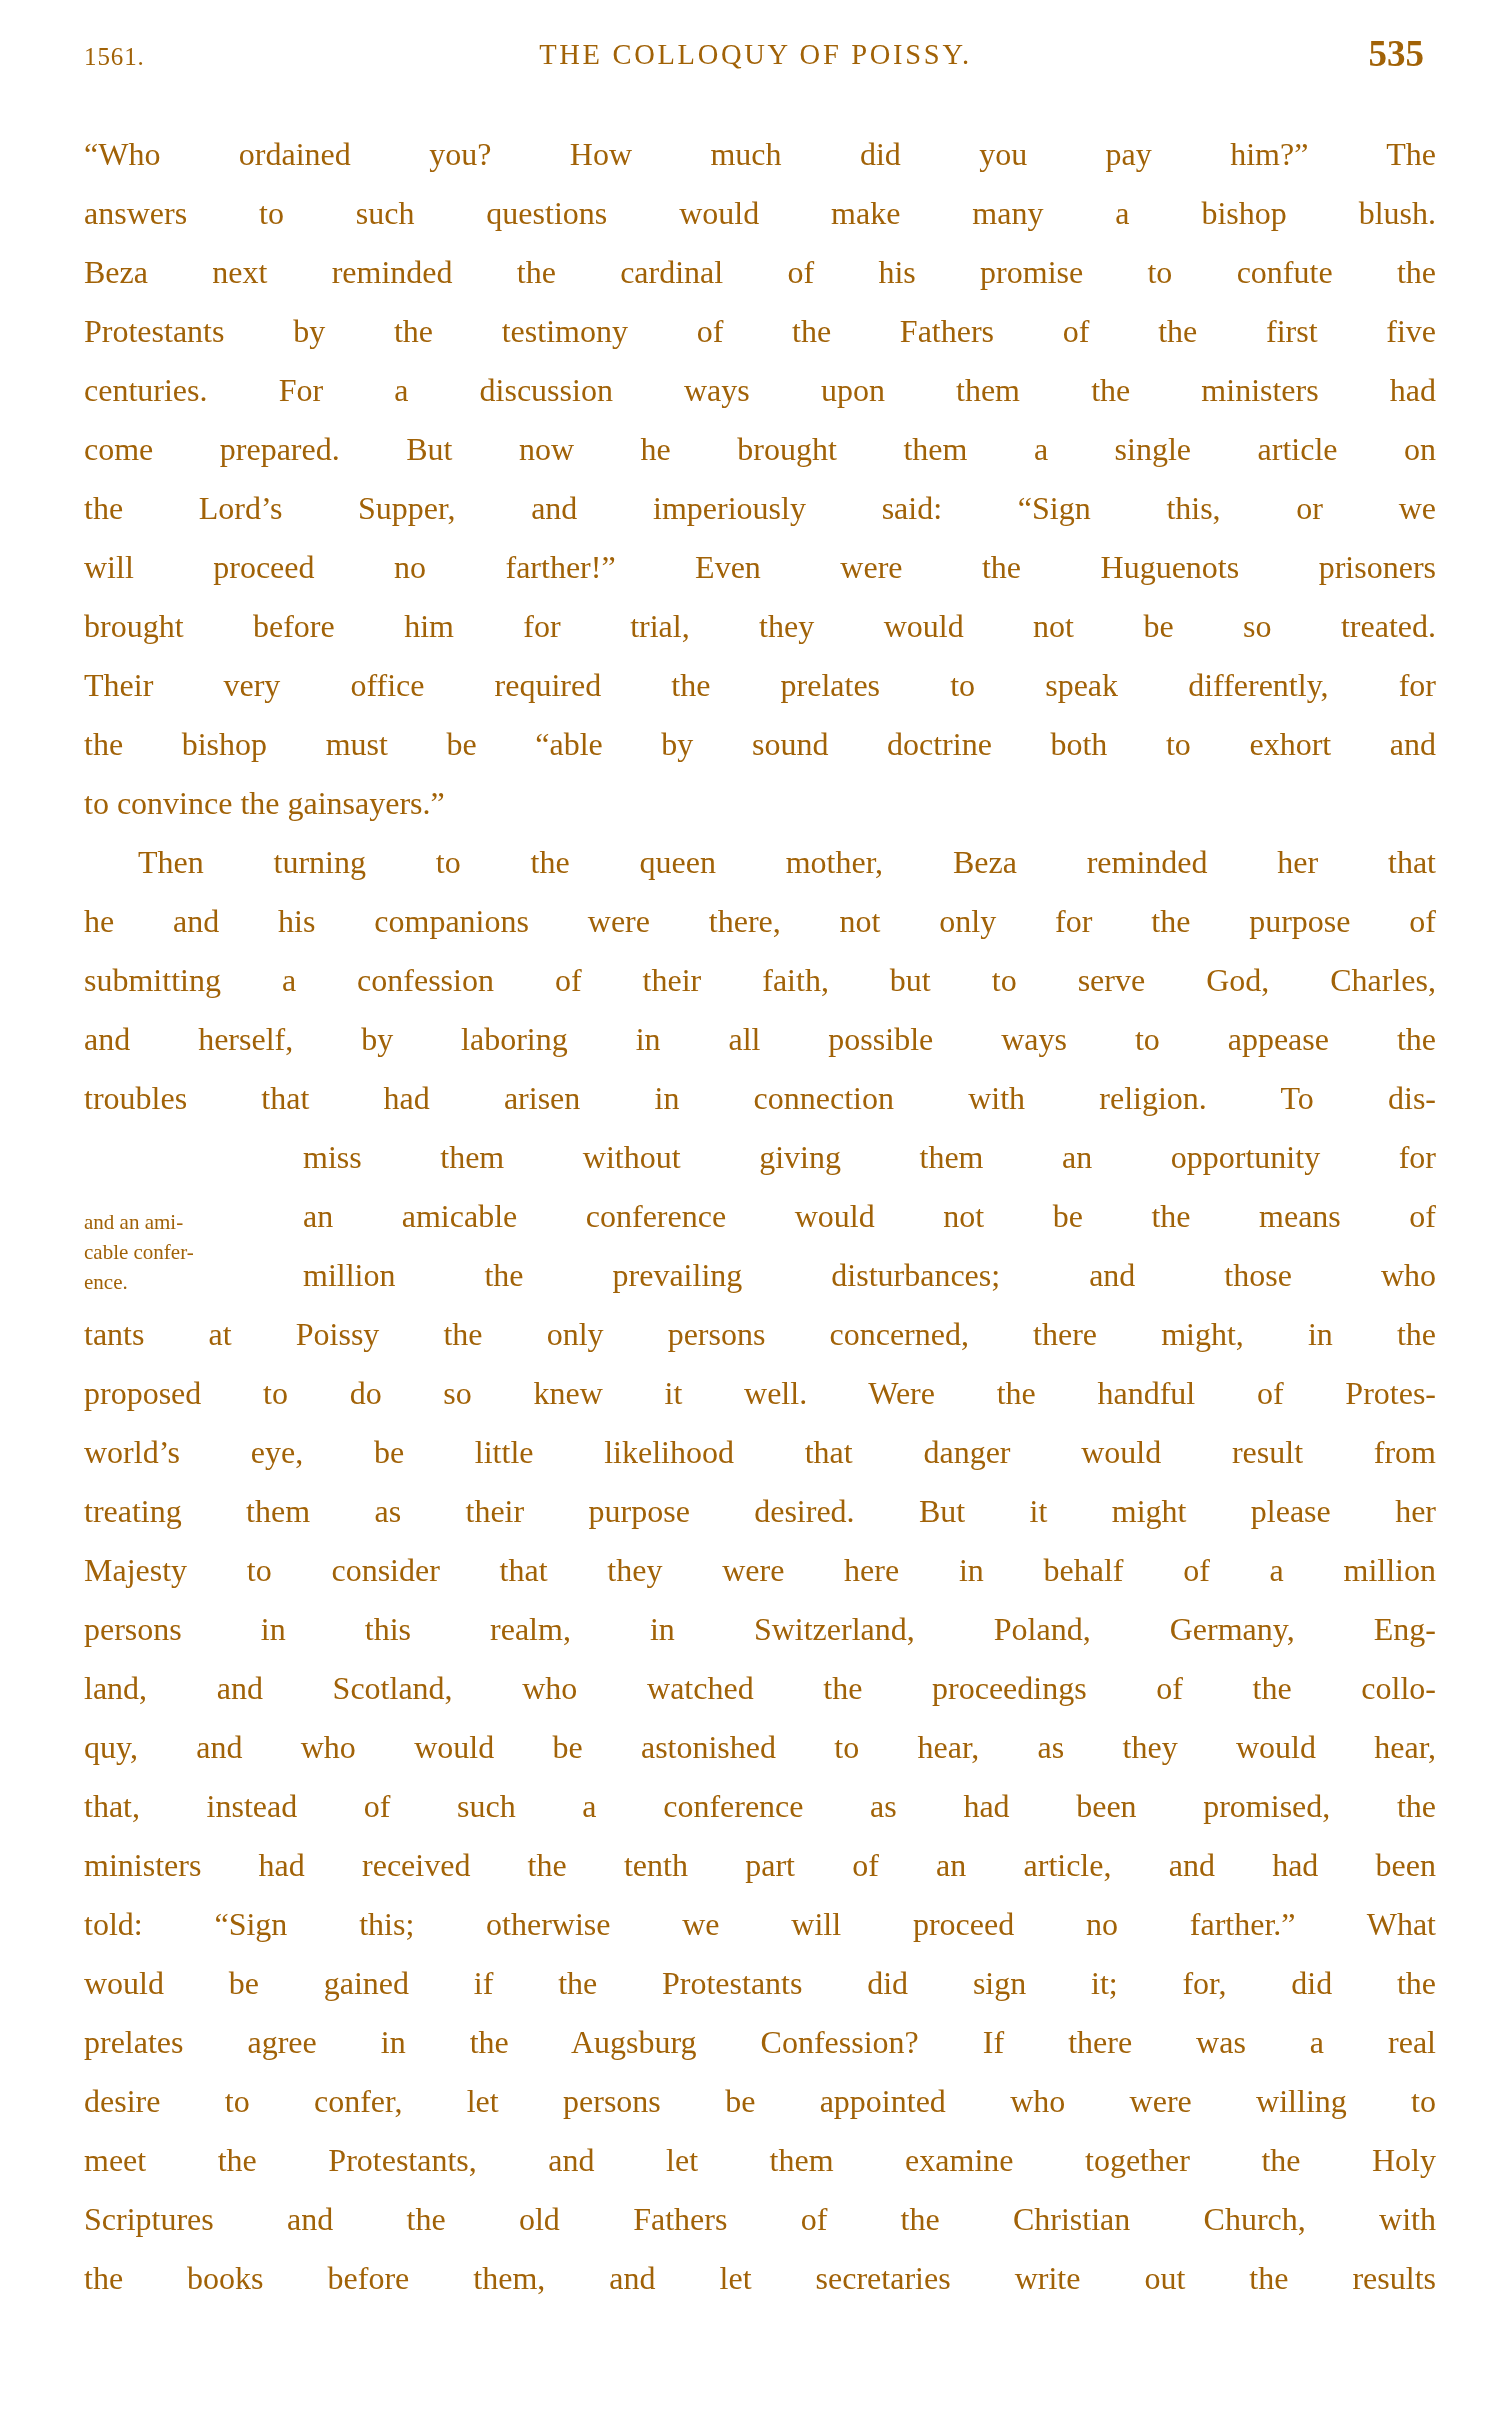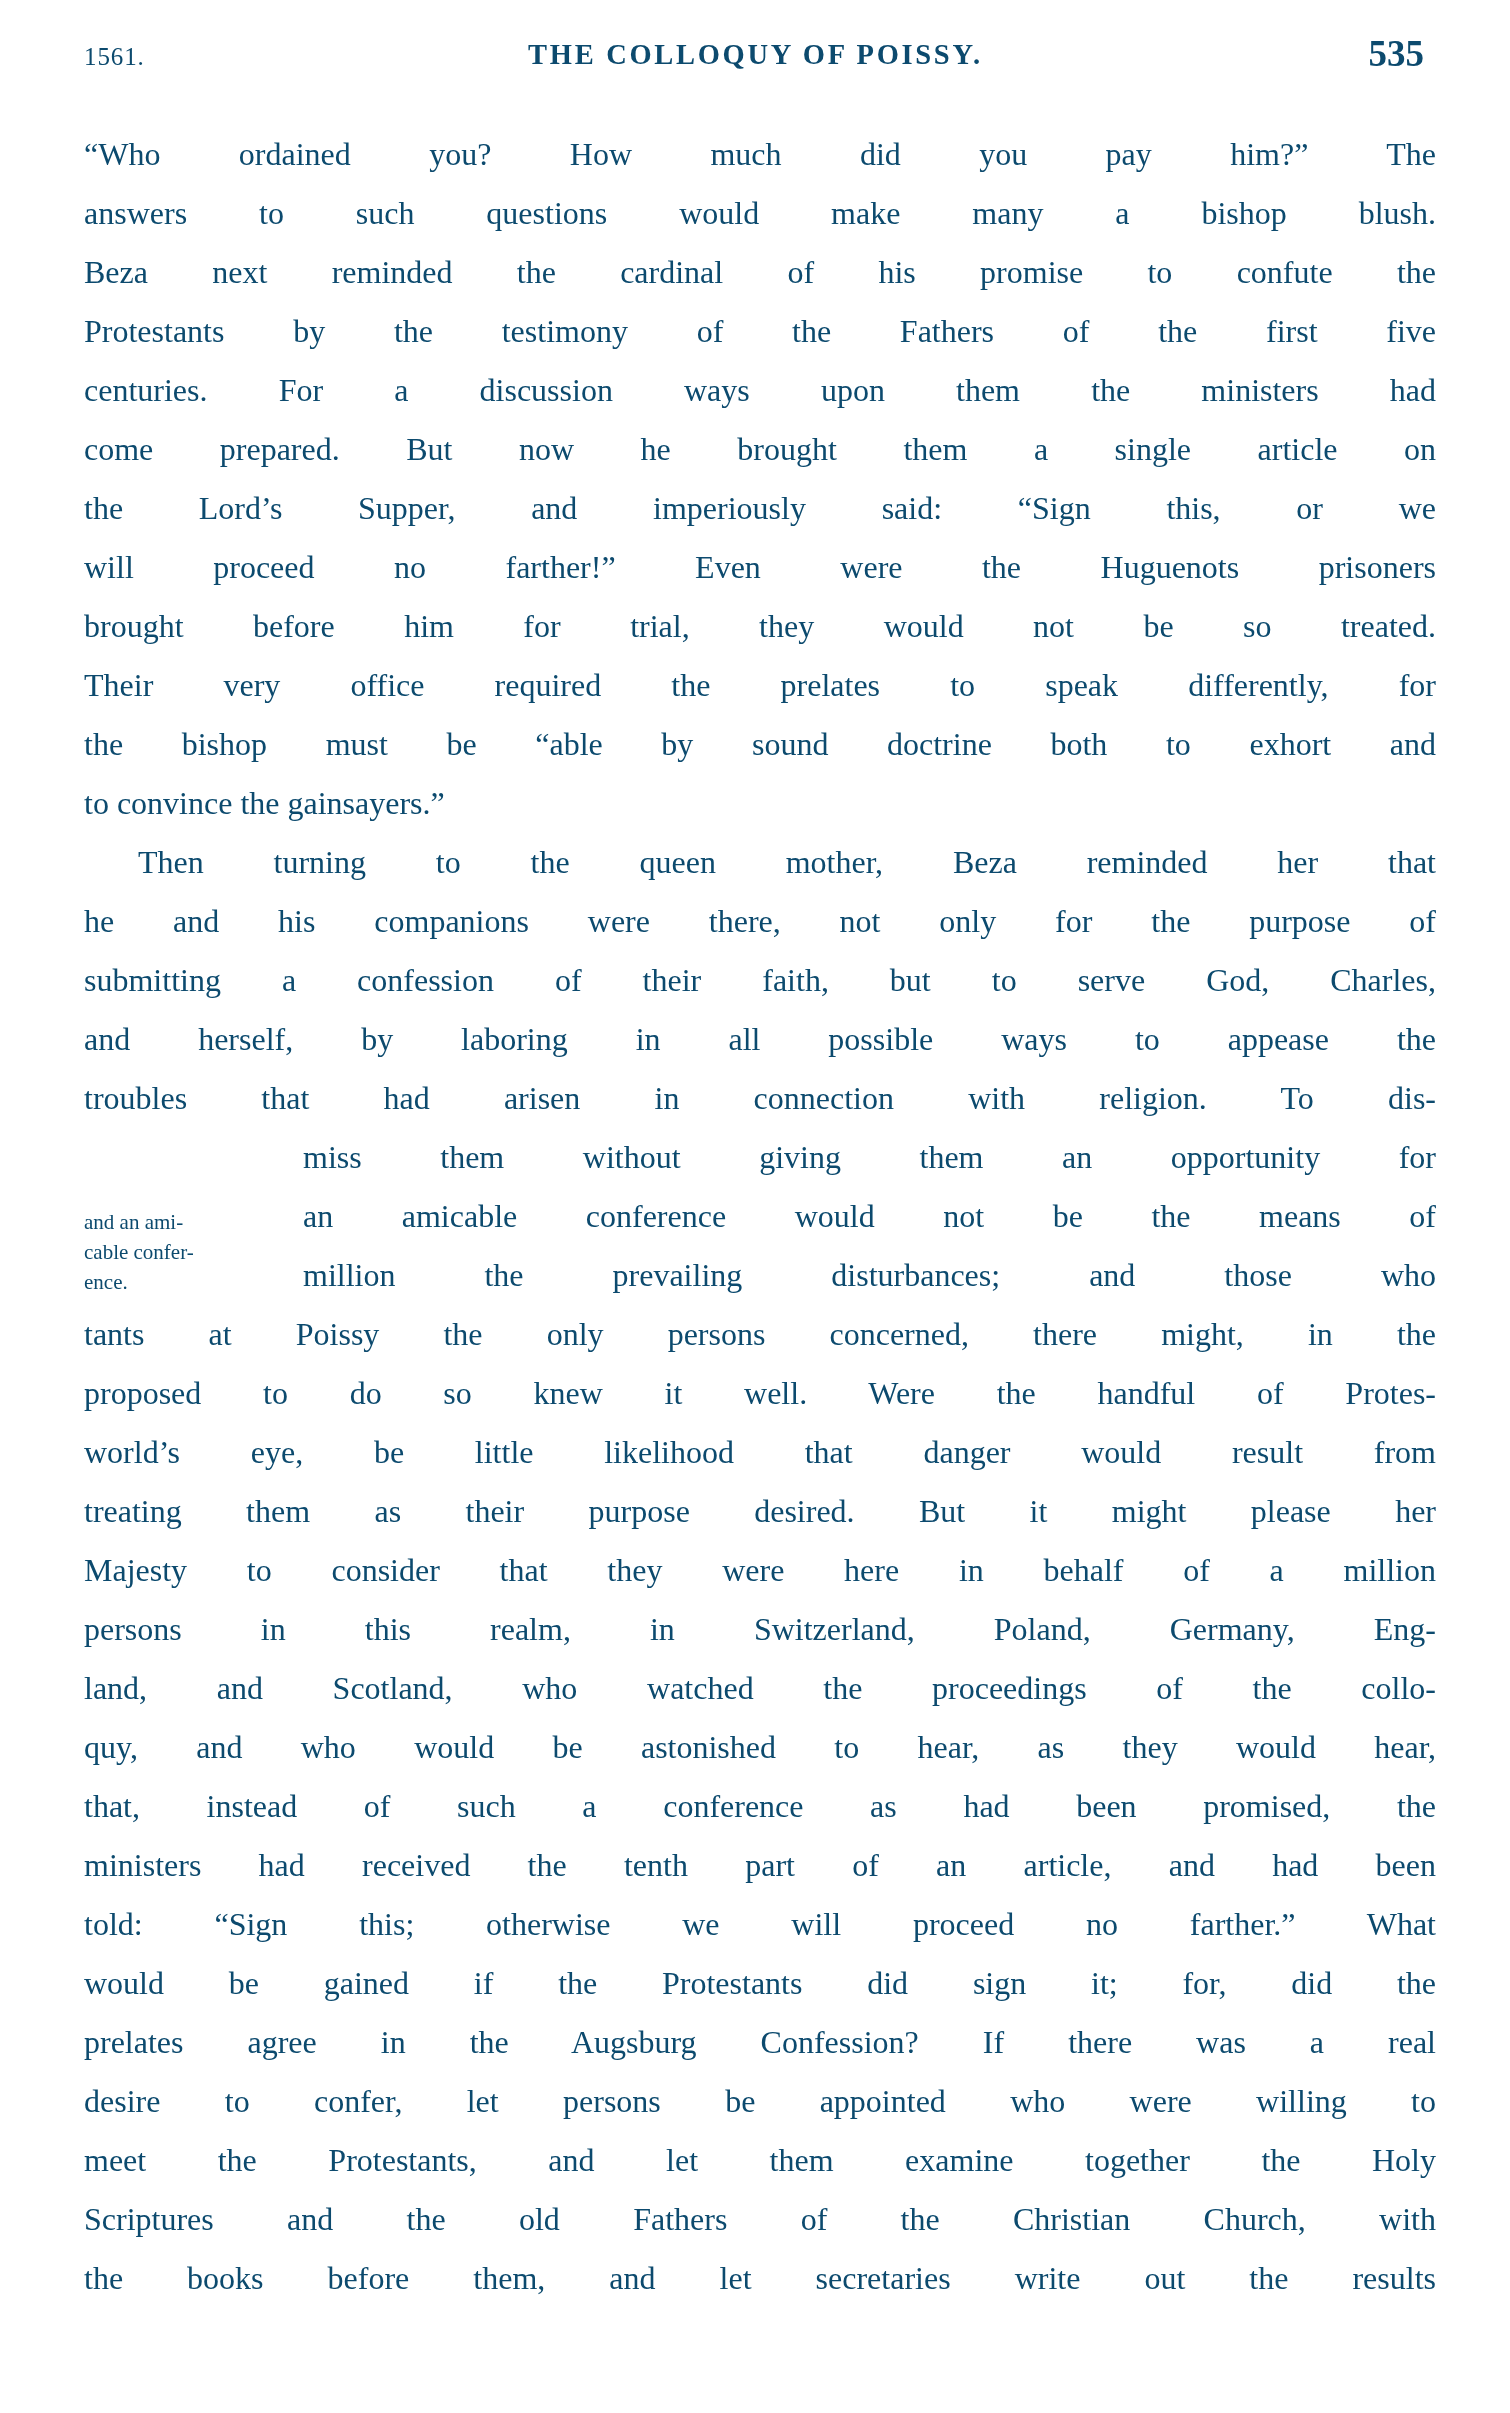--- a/index.html
+++ b/index.html
@@ -6,39 +6,39 @@
     margin: 0;
     padding: 0;
     background: #e8e8e8;
   }
   .page {
     position: relative;
     width: 1511px;
     height: 2413px;
     margin: 0 auto;
     background: #ffffff;
-    color: #0c4a6e;
+    color: #a16207;
     font-family: "Liberation Serif", "DejaVu Serif", serif;
     overflow: hidden;
   }
   .running-year {
     position: absolute;
     top: 43px;
     left: 84px;
     font-size: 25px;
     letter-spacing: 0.9px;
   }
   .running-title {
     position: absolute;
     top: 39px;
     left: 0;
     right: 0;
     text-align: center;
     font-size: 28.5px;
-    font-weight: bold;
+    font-weight: normal;
     letter-spacing: 2.7px;
   }
   .running-page-number {
     position: absolute;
     top: 32px;
     right: 87px;
     font-size: 37px;
     font-weight: 600;
   }
   .body-block {

